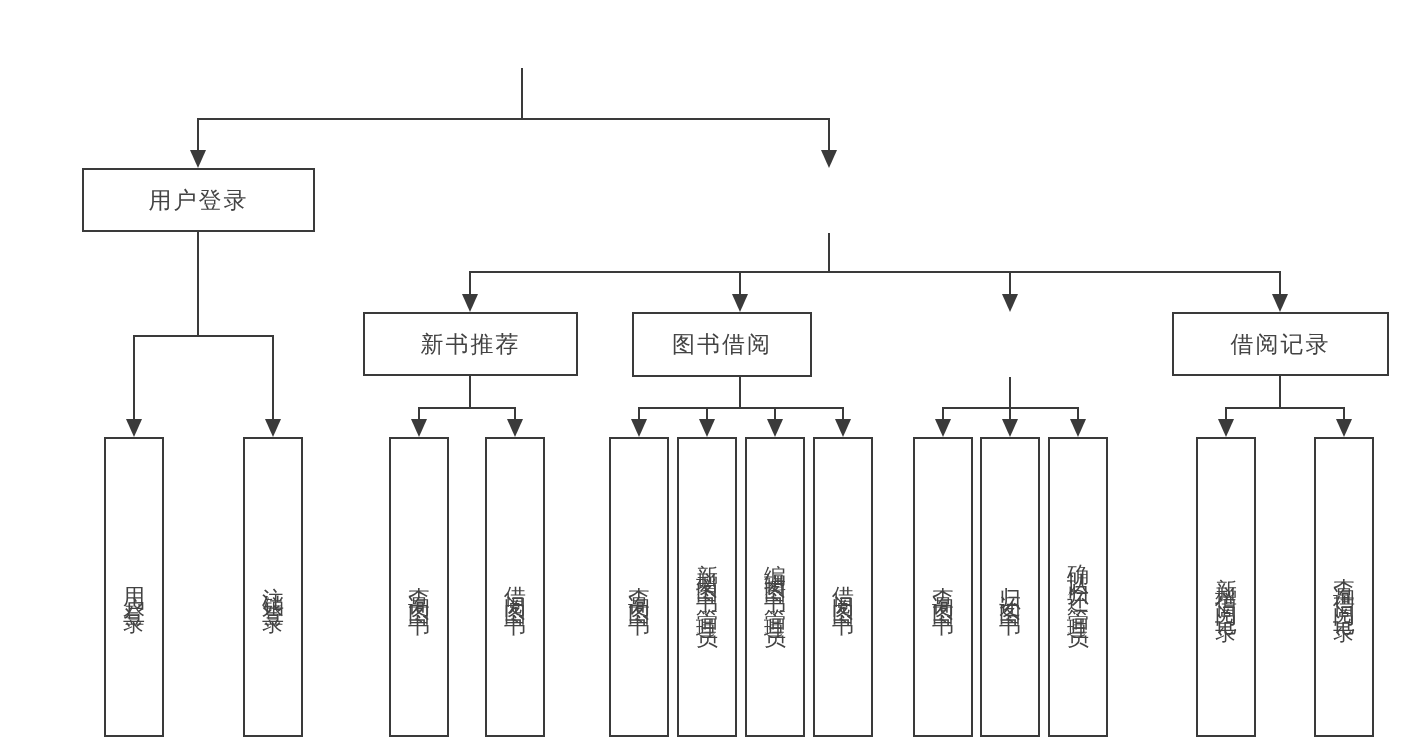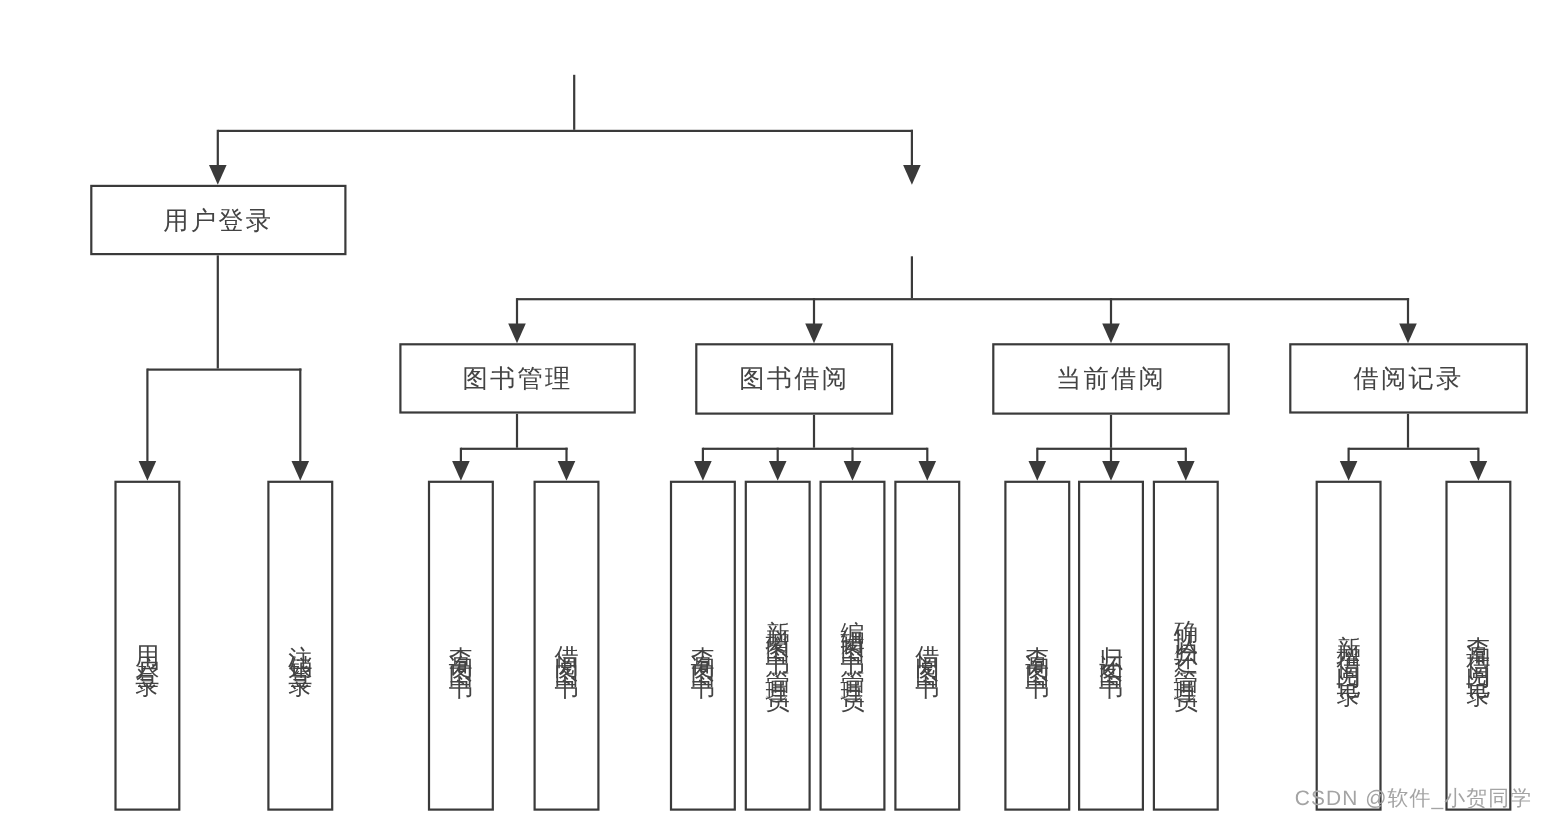--- a/index.html
+++ b/index.html
@@ -87,27 +87,24 @@
   <div class="vline" style="left:469px; top:271px; height:25px;"></div>
   <div class="arrow" style="left:462px; top:294px;"></div>
   <div class="vline" style="left:739px; top:271px; height:25px;"></div>
   <div class="arrow" style="left:732px; top:294px;"></div>
   <div class="vline" style="left:1009px; top:271px; height:25px;"></div>
   <div class="arrow" style="left:1002px; top:294px;"></div>
   <div class="vline" style="left:1279px; top:271px; height:25px;"></div>
   <div class="arrow" style="left:1272px; top:294px;"></div>
 
   <div class="box" style="left:363px; top:312px; width:215px; height:64px;">
-    <span>图书管理</span>
+    <span>新书推荐</span>
   </div>
   <div class="box" style="left:632px; top:312px; width:180px; height:65px;font-family:Liberation Serif, serif;">
     <span>图书借阅</span>
-  </div>
-  <div class="box" style="left:902px; top:312px; width:216px; height:65px;">
-    <span>当前借阅</span>
   </div>
   <div class="box" style="left:1172px; top:312px; width:217px; height:64px;">
     <span>借阅记录</span>
   </div>
 
   <div class="vline" style="left:469px; top:376px; height:31px;"></div>
   <div class="hline" style="left:419px; top:407px; width:97px;"></div>
   <div class="vline" style="left:418px; top:407px; height:14px;"></div>
   <div class="arrow" style="left:411px; top:419px;"></div>
   <div class="vline" style="left:514px; top:407px; height:14px;"></div>
@@ -177,15 +174,14 @@
     <span class="vtext">确认归还（管理员）</span>
   </div>
 
   <div class="vbox" style="left:1196px; top:437px; width:60px; height:300px;">
     <span class="vtext">新增借阅记录</span>
   </div>
   <div class="vbox" style="left:1314px; top:437px; width:60px; height:300px;">
     <span class="vtext">查询借阅记录</span>
   </div>
 
-  <div id="watermark">CSDN @软件_小贺同学</div>
 
 </div>
 
 </body></html>

